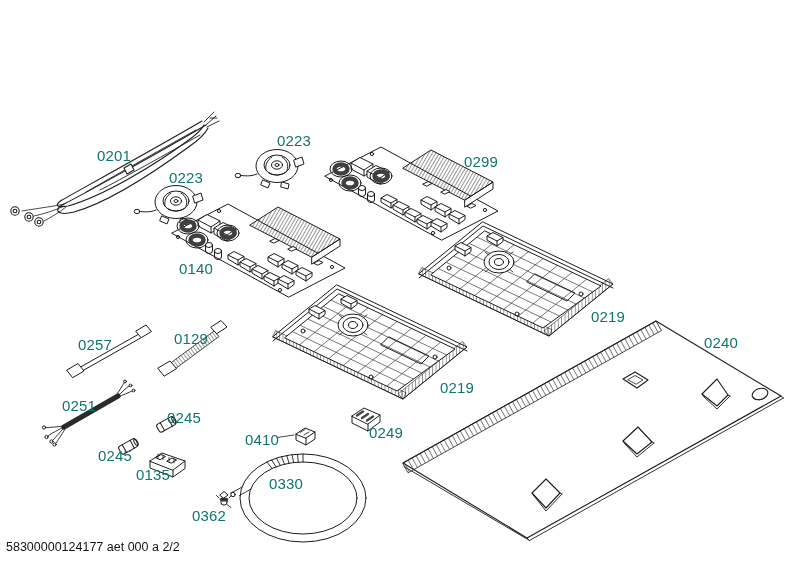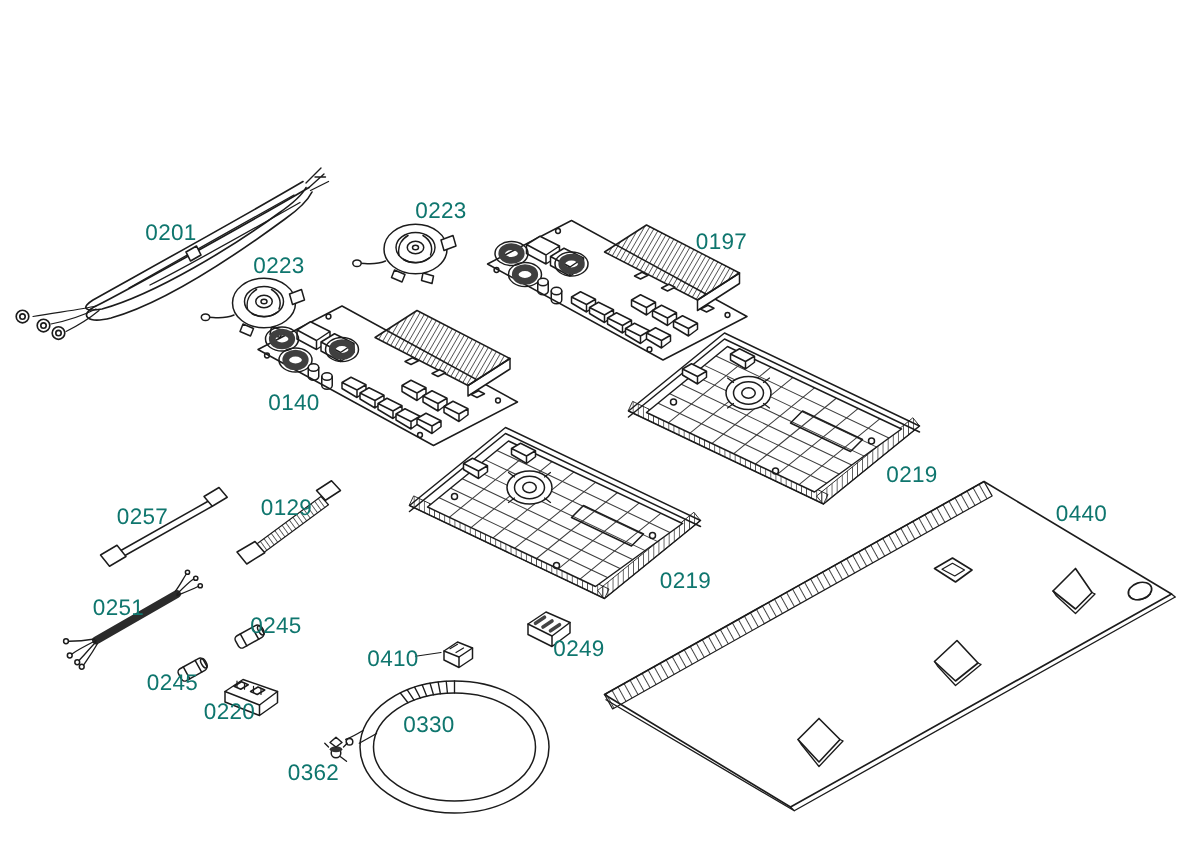--- a/index.html
+++ b/index.html
@@ -254,29 +254,30 @@
     <ellipse cx="224" cy="499.5" rx="4.2" ry="2" fill="#333" stroke="none"></ellipse>
     <polygon points="220,495 224,491.5 228,495 224,498" fill="#fff"></polygon>
     <path d="M219,498 L216.5,495.5 M229,498 L231.5,495.5 M227,504.5 L231,507.5" stroke-width="0.9"></path>
   </g>
 </svg>
 
 <div class="lbl" style="left:114px;top:147px">0201</div>
 <div class="lbl" style="left:294px;top:132px">0223</div>
 <div class="lbl" style="left:186px;top:169px">0223</div>
 <div class="lbl" style="left:196px;top:260px">0140</div>
-<div class="lbl" style="left:481px;top:153px">0197</div>
+<div class="lbl" style="left:481px;top:153px">0299</div>
 <div class="lbl" style="left:608px;top:308px">0219</div>
 <div class="lbl" style="left:457px;top:379px">0219</div>
-<div class="lbl" style="left:721px;top:334px">0440</div>
+<div class="lbl" style="left:721px;top:334px">0240</div>
 <div class="lbl" style="left:95px;top:336px">0257</div>
 <div class="lbl" style="left:191px;top:330px">0129</div>
 <div class="lbl" style="left:79px;top:397px">0251</div>
 <div class="lbl" style="left:184px;top:409px">0245</div>
 <div class="lbl" style="left:115px;top:447px">0245</div>
-<div class="lbl" style="left:153px;top:466px">0220</div>
+<div class="lbl" style="left:153px;top:466px">0135</div>
 <div class="lbl" style="left:262px;top:431px">0410</div>
 <div class="lbl" style="left:386px;top:424px">0249</div>
 <div class="lbl" style="left:286px;top:475px">0330</div>
 <div class="lbl" style="left:209px;top:507px">0362</div>
 
+<div class="footer">58300000124177 aet 000 a 2/2</div>
 
 </div>
 
 </body></html>

